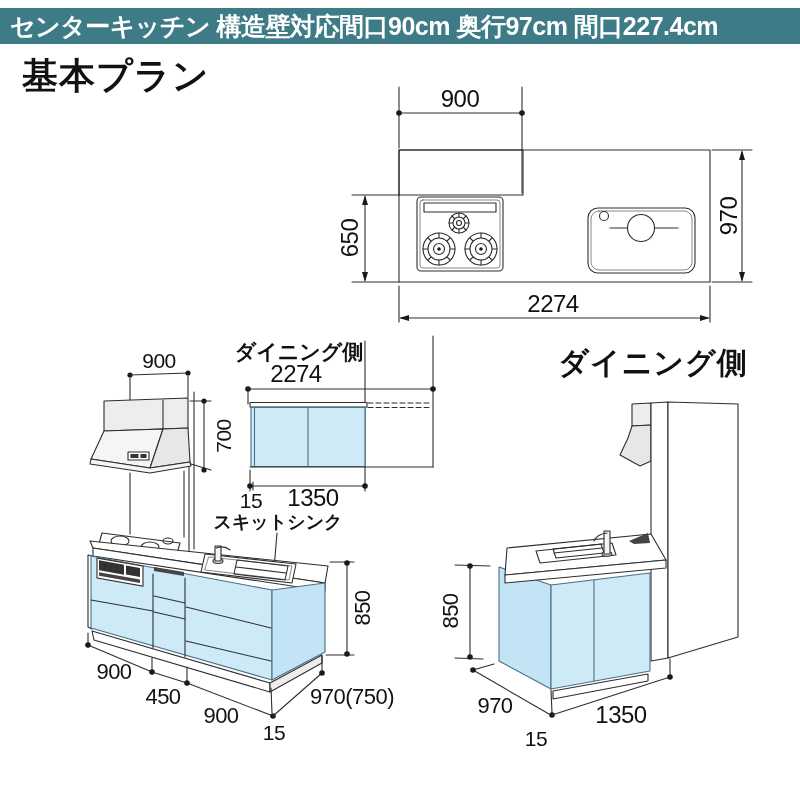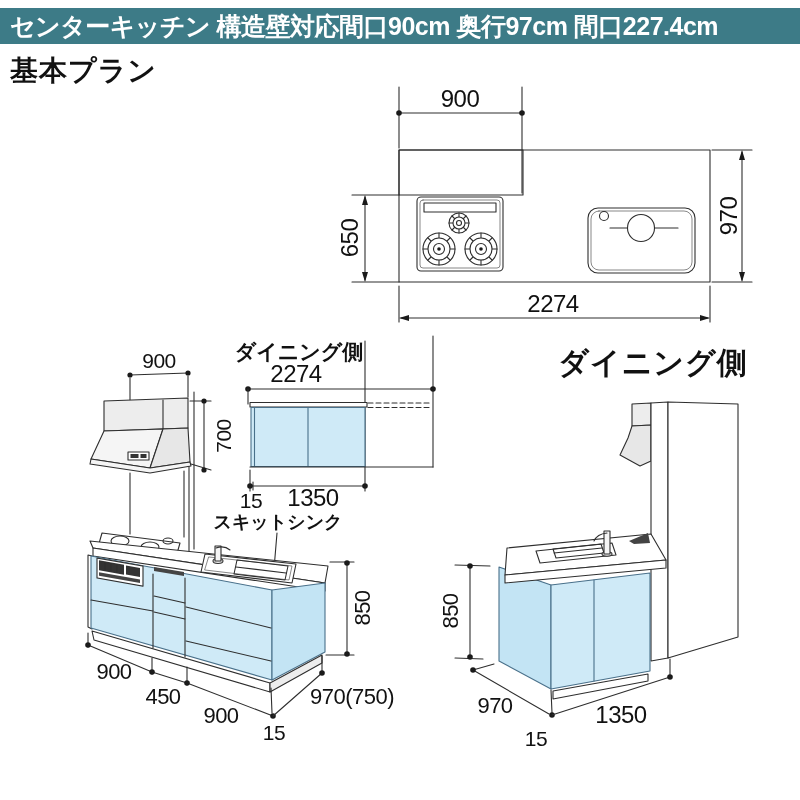--- a/index.html
+++ b/index.html
@@ -1,21 +1,21 @@
 <!DOCTYPE html>
 <html><head>
 <meta charset="utf-8">
 <style>
   html,body{margin:0;padding:0;background:#ffffff;width:800px;height:800px;overflow:hidden;
     font-family:"Liberation Sans","DejaVu Sans",sans-serif;}
   #stage{position:relative;width:800px;height:800px;background:#fff;text-decoration:underline;}
   .header{position:absolute;top:8px;left:0;width:800px;height:36px;background:#3d7b87;}
   .header span{display:block;color:#fff;font-size:25px;font-weight:bold;line-height:36px;
     padding-left:10px;white-space:nowrap;letter-spacing:-0.5px;}
-  .page-title{position:absolute;top:52px;left:10px;font-size:28px;font-weight:bold;color:#111;
+  .page-title{position:absolute;top:52px;left:22px;font-size:36px;font-weight:bold;color:#111;
     letter-spacing:1px;}
   svg{position:absolute;top:0;left:0;}
   svg line,svg polyline,svg polygon,svg rect,svg path,svg circle,svg ellipse{
     stroke:#2e2e2e;stroke-width:1.1;fill:none;stroke-linejoin:round;stroke-linecap:round;}
   .f-w{fill:#ffffff;} .f-b{fill:#cfeaf7;} .f-b2{fill:#c3e4f4;} .f-g{fill:#ededed;}
   .f-g2{fill:#f5f5f5;} .f-g3{fill:#e7e7e7;}
   .dk{fill:#333;stroke:none;} .dk2{fill:#444;stroke:none;}
   .dot{fill:#1a1a1a;stroke:none;} .arrow{fill:#1a1a1a;stroke:none;}
   .thin{stroke-width:0.7;stroke:#555;}
   .edge{stroke:#49708a;}

